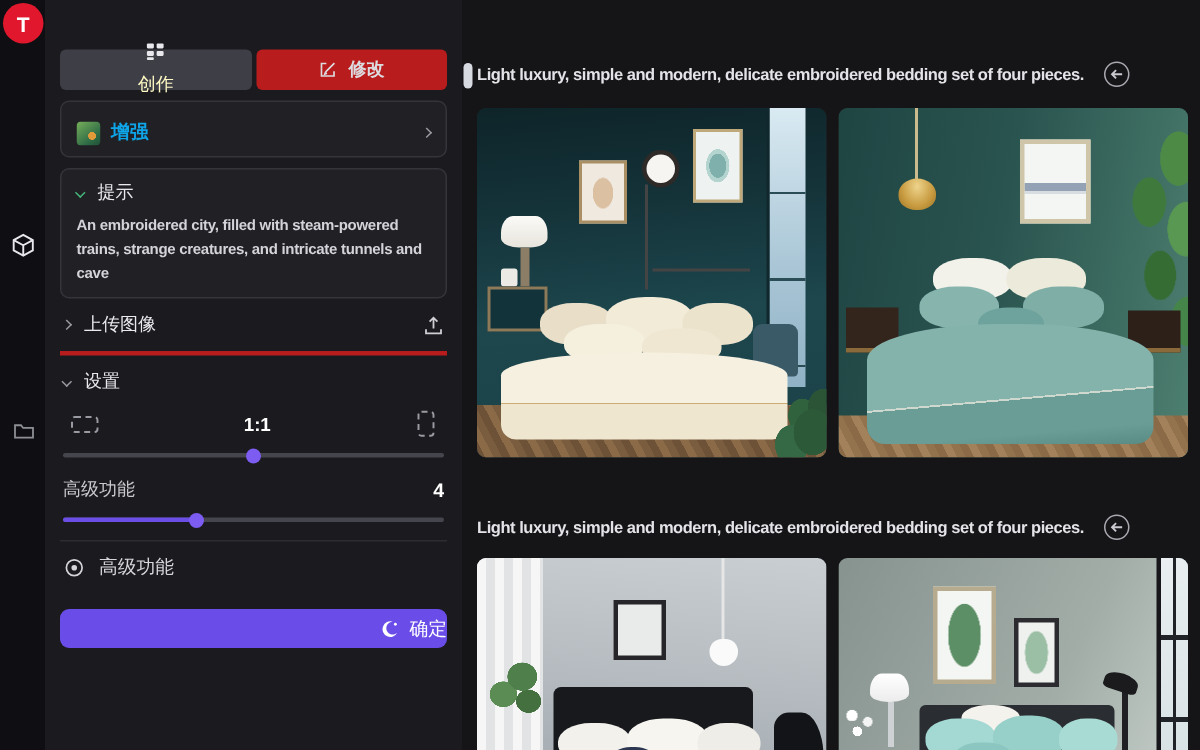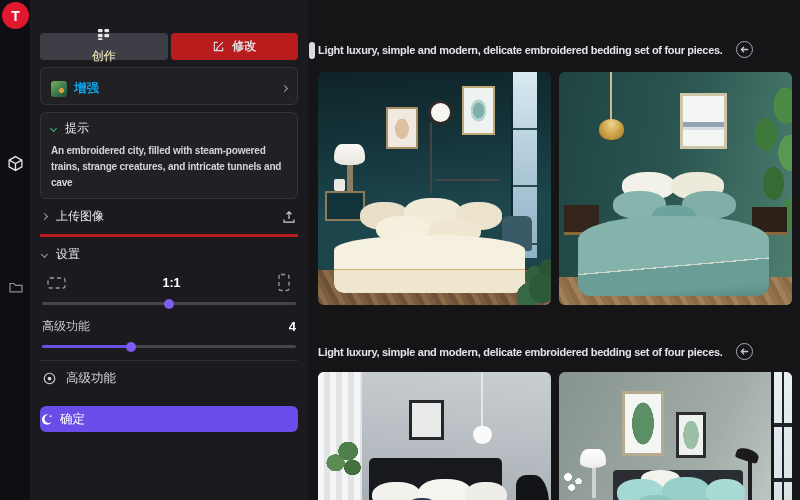--- a/index.html
+++ b/index.html
@@ -48,21 +48,21 @@
   .slider .fill { position:absolute; left:0; top:0; bottom:0; background:#6b4ee6; border-radius:2px; }
   .slider .thumb { position:absolute; top:50%; width:10px; height:10px; border-radius:50%;
     background:#7d5cf2; transform:translate(-50%,-50%); }
   .count-row { display:flex; align-items:center; margin-top:13px; padding:0 2px; }
   .count-lbl { font-size:12px; color:#c9c9cf; }
   .count-val { font-size:13px; font-weight:bold; color:#fff; }
   .divider { border-top:1px solid #2c2c32; margin-top:12px; }
   .adv-row { gap:9px; color:#d6d6da; font-size:12.5px; }
   .confirm-btn { margin-top:10px; height:26px; width:100%; border:none; border-radius:6px;
     background:#6a4de8; color:#fff; font-size:12.5px; display:flex; align-items:center;
-    justify-content:flex-start; gap:7px; font-family:inherit; }
+    justify-content:flex-end; gap:7px; font-family:inherit; }
 
   
   .main { position:absolute; left:308px; top:0; width:492px; height:500px; background:#151518; }
   .scroll-thumb { position:absolute; left:1px; top:42px; width:6px; height:17px;
     border-radius:3px; background:#d7dae0; }
   .prow { position:absolute; left:10px; display:flex; align-items:center; gap:13px; }
   .ptext { font-size:11px; letter-spacing:-0.3px; color:#e4e4e8; font-weight:bold; white-space:nowrap; }
   .circ-ic { width:17px; height:17px; border-radius:50%; border:1.3px solid #a9a9b0;
     display:flex; align-items:center; justify-content:center; flex:0 0 17px; }
   .imgrow { position:absolute; left:10px; display:flex; gap:8px; }

